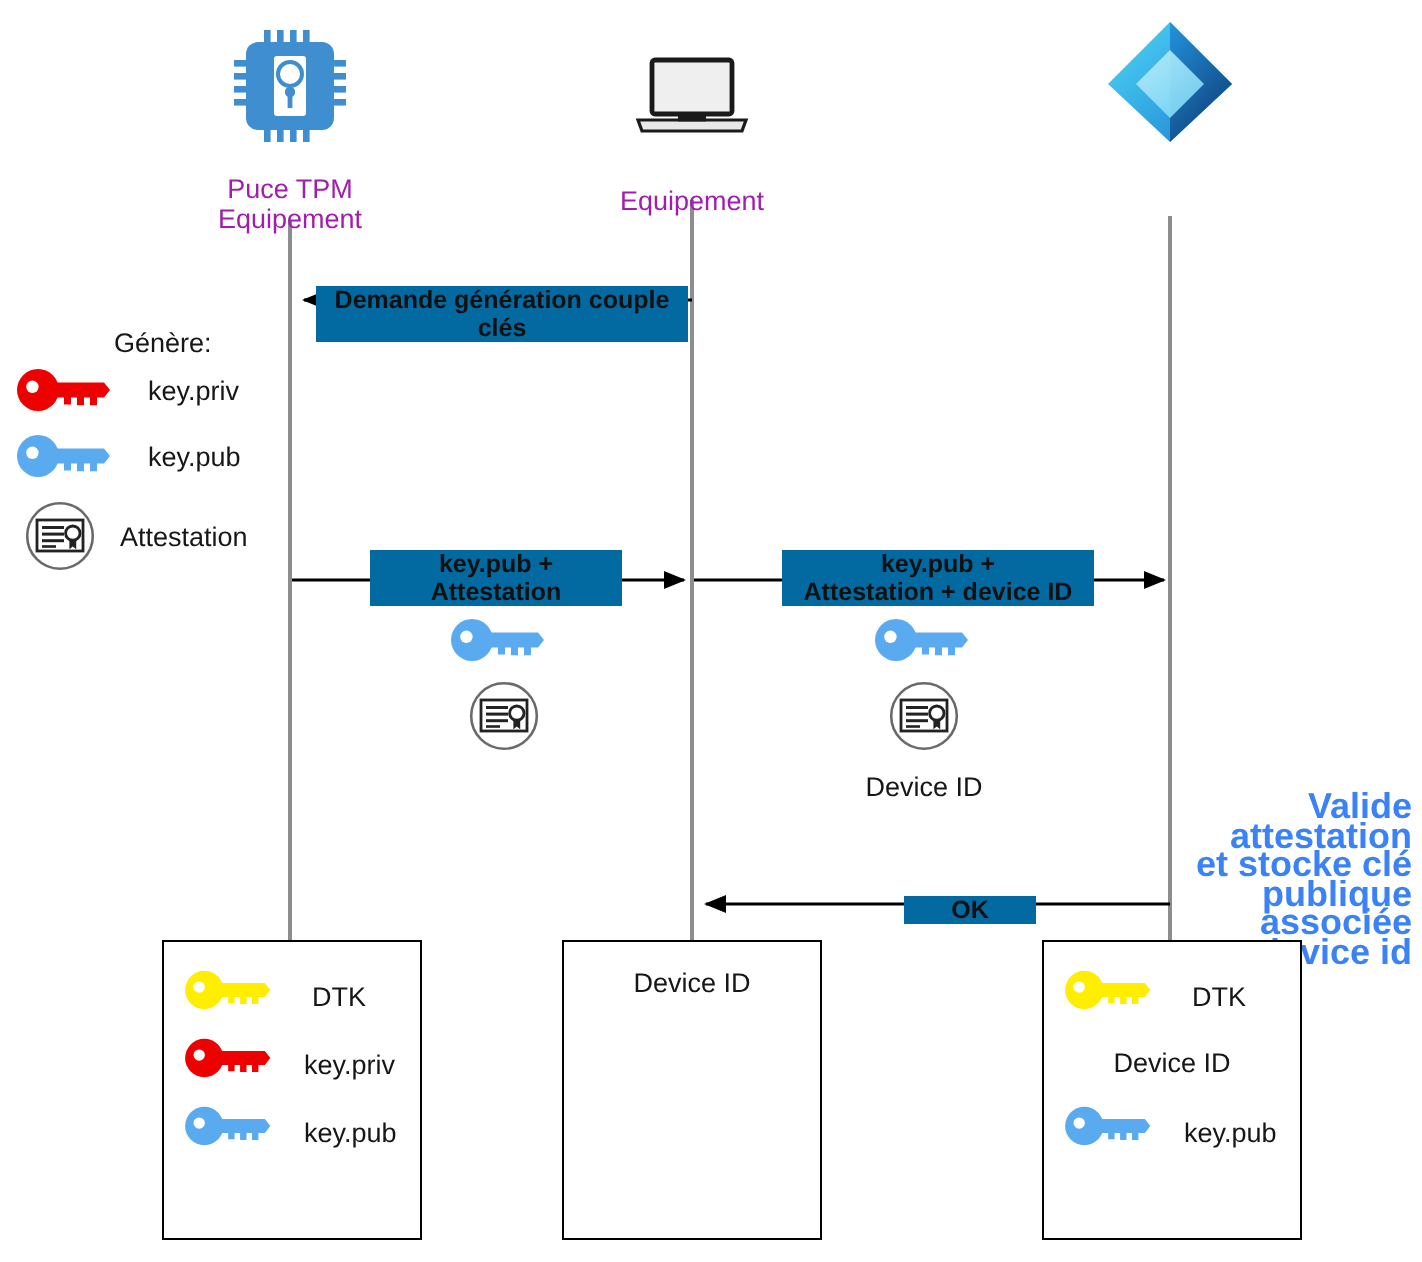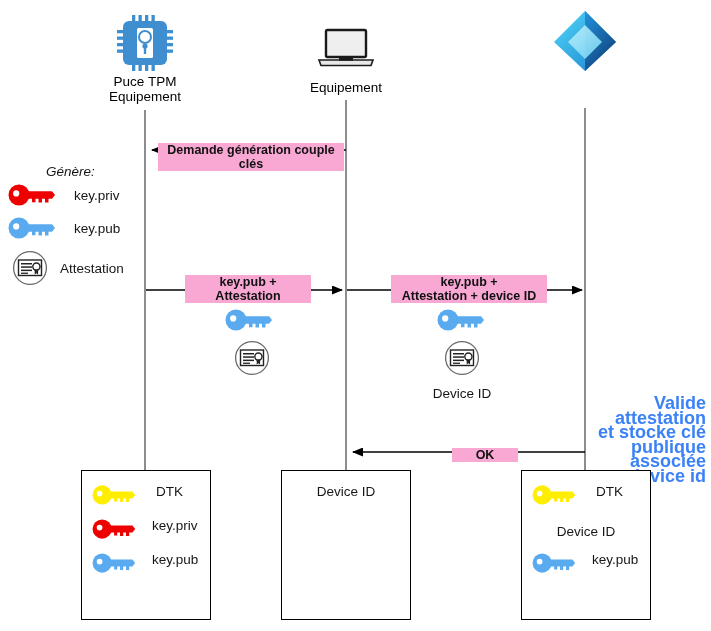--- a/index.html
+++ b/index.html
@@ -32,41 +32,41 @@
 
   
   .actor {
     position: absolute;
     text-align: center;
     width: 150px;
   }
   .actor .label {
     font-size: 13.5px;
     line-height: 15px;
-    color: #000000;
+    color: #a21caf;
     white-space: pre-line;
-    margin-top: 0;
+    margin-top: 13px;
   }
   .actor .glyph {
     height: 62px;
     display: flex;
     align-items: center;
     justify-content: center;
   }
 
   
   .msg-label {
     position: absolute;
     text-align: center;
     font-size: 12.5px;
     line-height: 14px;
     font-weight: bold;
     color: #111;
     white-space: pre-line;
-    background: #f9a8d4;
+    background: #0369a1;
     padding: 0 3px;
   }
   .note {
     position: absolute;
     text-align: right;
     font-size: 18px;
     line-height: 14.5px;
     font-weight: bold;
     color: #3b82f6;
     white-space: pre-line;
@@ -83,21 +83,21 @@
   
   .box {
     position: absolute;
     border: 1.6px solid #000;
     background: #ffffff;
     box-sizing: border-box;
   }
   .box-row {
     position: absolute;
     display: flex;
-    align-items: flex-start;
+    align-items: flex-end;
   }
   .box-row .txt {
     font-size: 13.5px;
     color: #161616;
     white-space: nowrap;
   }
   .box-title {
     position: absolute;
     width: 100%;
     text-align: center;
@@ -209,21 +209,21 @@
   <div class="actor" style="left:510px; top:10px;">
     <div class="glyph">
       <svg width="68" height="64" viewBox="0 0 68 64">
         <path d="M34 2 L65 33 L34 62 L3 33 Z" fill="url(#entra-g1)"></path>
         <path d="M34 2 L65 33 L34 62 L34 33 Z" fill="url(#entra-g2)"></path>
         <path d="M34 16 L51 33 L34 50 L17 33 Z" fill="url(#entra-g3)" opacity="0.92"></path>
       </svg>
     </div>
   </div>
 
-  <div class="legend-title" style="left:46px; top:164px;font-style:italic;">Génère:</div>
+  <div class="legend-title" style="left:57px; top:164px;">Génère:</div>
 
   <div class="legend-row" style="left:8px; top:183px;">
     <svg width="50" height="24" viewBox="0 0 50 24">
       <g fill="#ee0000" transform="translate(0,1)">
           <use href="#key-shape"></use>
         </g>
     </svg>
     <span class="txt" style="margin-left:16px;">key.priv</span>
   </div>
 

